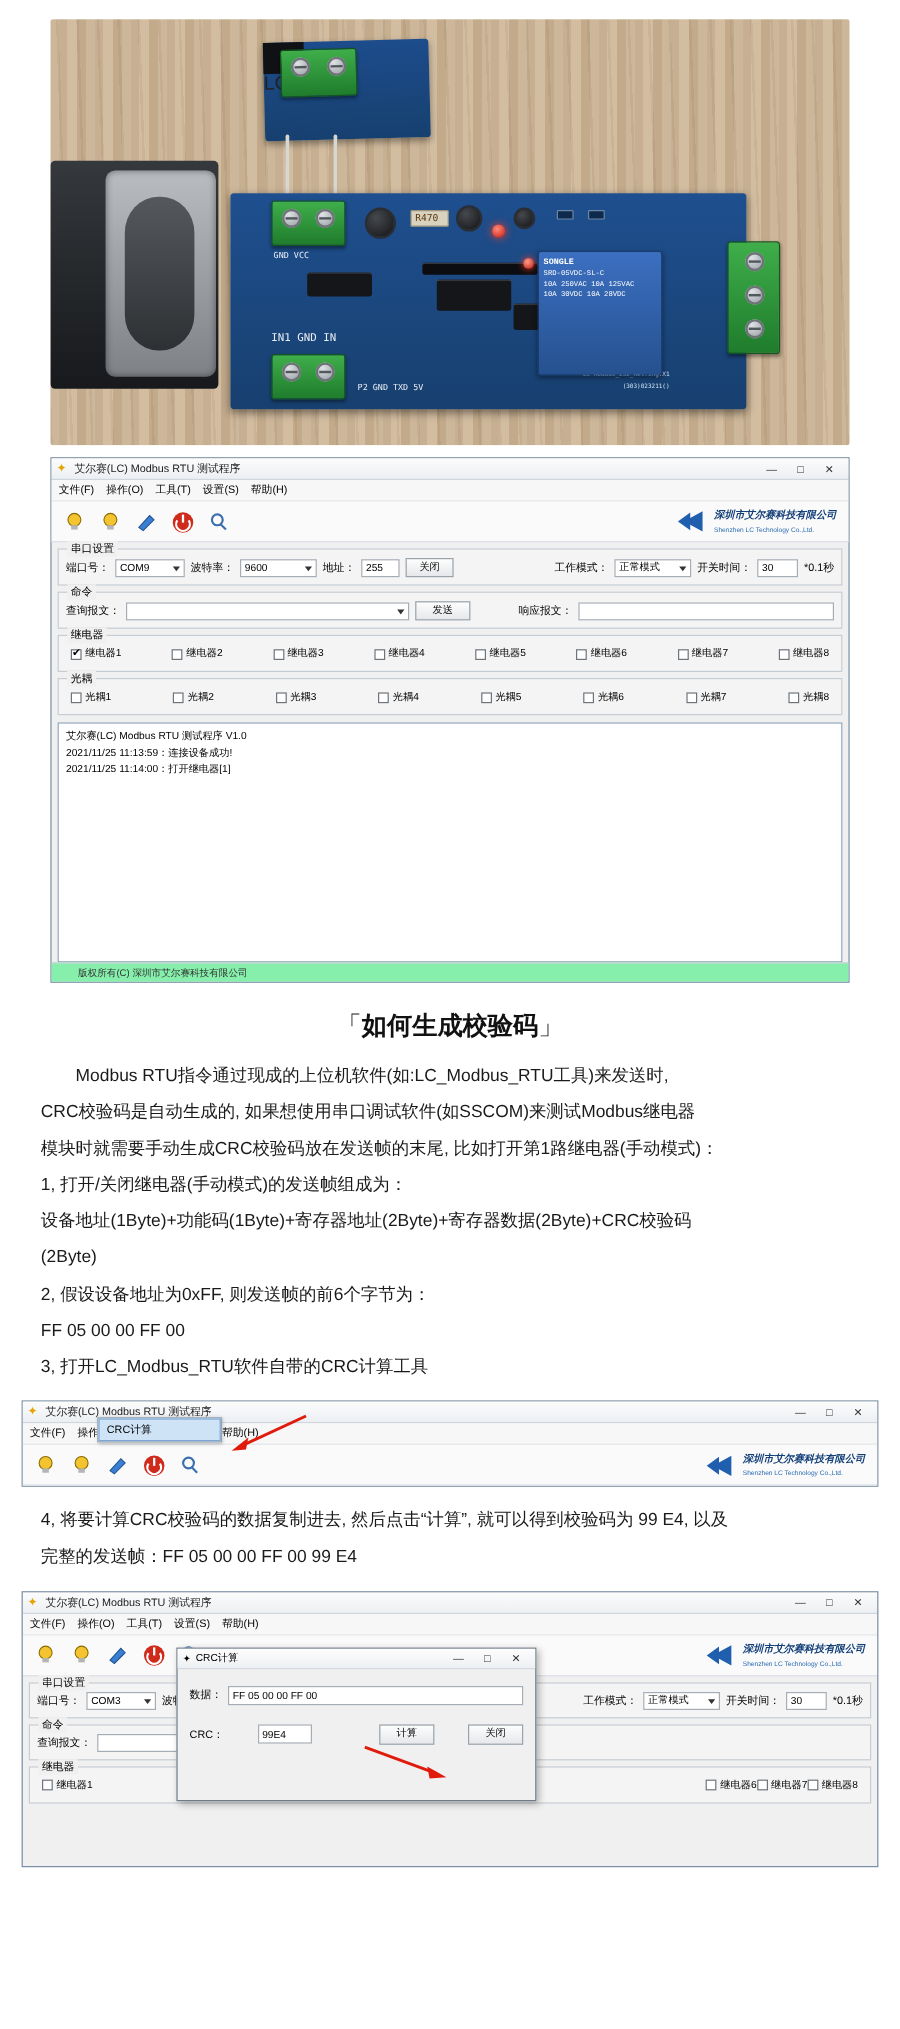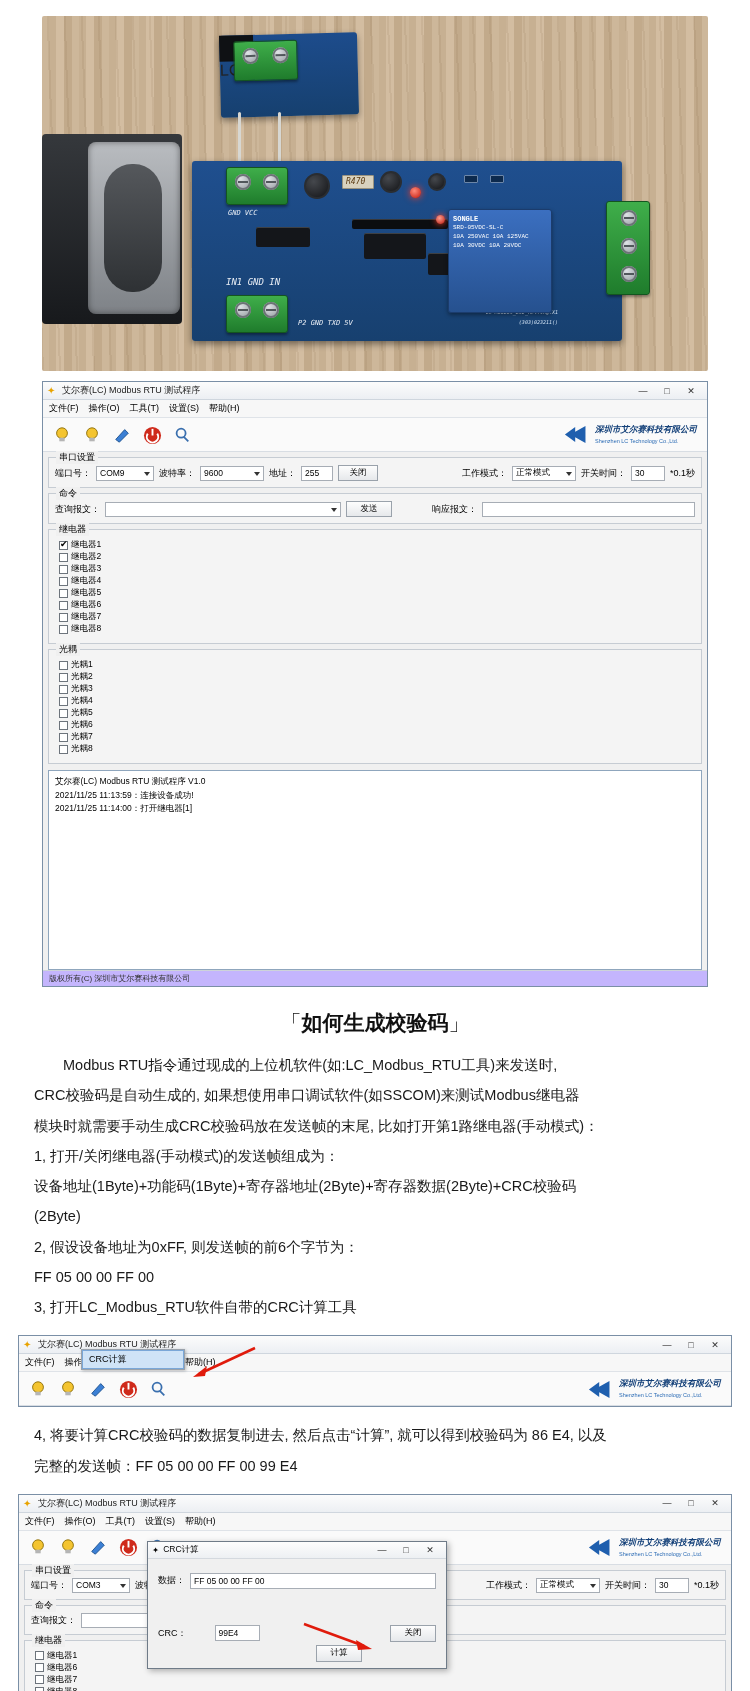--- a/index.html
+++ b/index.html
@@ -44,21 +44,21 @@
     background:linear-gradient(180deg,#55585c,#2e3134);
     border-radius:28px/30px;
   }
   
   .pcb {
     position:absolute; left:150px; top:145px; width:430px; height:180px;
     background:linear-gradient(180deg,#1f4f8f,#17406f);
     border-radius:3px;
     box-shadow:0 3px 7px rgba(0,0,0,.45);
   }
-  .pcb .silk { position:absolute; color:#e9eef5; font-size:7px; font-family:"DejaVu Sans Mono", monospace;font-style:italic; }
+  .pcb .silk { position:absolute; color:#e9eef5; font-size:7px; font-family:"DejaVu Sans Mono", monospace; }
   .pcb .chip {
     position:absolute; background:#14161a; border-radius:2px;
     box-shadow:inset 0 1px 0 rgba(255,255,255,.18);
   }
   .pcb .cap {
     position:absolute; background:radial-gradient(circle at 35% 30%,#45484d,#131417);
     border-radius:50%;
     border:2px solid #2a2d31;
   }
   .pcb .res { position:absolute; background:#0d2a4d; border:1px solid #6c86a8; border-radius:1px; }
@@ -141,34 +141,34 @@
   }
   .sel:after {
     content:""; position:absolute; right:3px; top:5px;
     border-left:3px solid transparent; border-right:3px solid transparent; border-top:4px solid #333;
   }
   .btn {
     border:1px solid #9aa2ab; background:linear-gradient(180deg,#fdfdfd,#e6e8eb);
     height:16px; min-width:40px; font-size:8.5px; display:flex; align-items:center;
     justify-content:center; padding:0 6px;
   }
-  .cb-row { display:flex; justify-content:space-between; padding:2px 4px;flex-direction:column; }
+  .cb-row { display:flex; justify-content:space-between; padding:2px 4px; }
   .cb { display:flex; align-items:center; gap:3px; font-size:8.5px; }
   .cbx {
     width:9px; height:9px; border:1px solid #6d747c; background:#fff; position:relative;
   }
   .cbx.checked:after {
     content:"✔"; position:absolute; left:0px; top:-3px; font-size:9px; color:#000;
   }
   .logpane {
     margin:6px 5px 0 5px; border:1px solid #8fa6bd; background:#fff; height:200px;
     padding:4px 6px; font-size:8.5px; line-height:1.6; overflow:hidden;
   }
   .statusbar {
-    border-top:1px solid #cdd3d9; background:#c4b5fd; font-size:8px; padding:2px 6px; color:#333;
+    border-top:1px solid #cdd3d9; background:#86efac; font-size:8px; padding:2px 22px; color:#333;
   }
 
   
   h2.section {
     text-align:center; font-size:21px; margin:22px 0 14px 0; font-weight:bold; color:#111;
   }
   h2.section .br { color:#111; font-weight:normal; }
 
   .body-txt { padding:0 34px; font-size:14.5px; line-height:1.95; color:#1a1a1a; }
   .body-txt p { margin:0 0 2px 0; }
@@ -532,21 +532,21 @@
         <div class="mi">CRC计算</div>
       </div>
       <svg class="arrow-red" style="left:160px; top:8px;" width="80" height="36" viewBox="0 0 80 36">
         <path d="M76 4 L20 30" stroke="#e01b0c" stroke-width="2.5" fill="none"></path>
         <path d="M14 33 L28 22 L26 32 Z" fill="#e01b0c"></path>
       </svg>
     </div>
   </div>
 
   <div class="body-txt" style="margin-top:14px;">
-    <p>4, 将要计算CRC校验码的数据复制进去, 然后点击“计算”, 就可以得到校验码为 86 E4, 以及</p>
+    <p>4, 将要计算CRC校验码的数据复制进去, 然后点击“计算”, 就可以得到校验码为 99 E4, 以及</p>
     <p>完整的发送帧：FF 05 00 00 FF 00 99 E4</p>
   </div>
 
   <div class="shot-wrap3">
     <div class="shot" style="position:relative; height:230px; overflow:hidden;">
       <div class="titlebar">
         <span class="app-ico">✦</span>
         <span class="t-text">艾尔赛(LC) Modbus RTU 测试程序</span>
         <span class="win-btns">
           <span>—</span>
@@ -662,21 +662,21 @@
           </span>
         </div>
         <div class="row" style="padding:14px 10px 0 10px;">
           <span class="lbl">数据：</span>
           <span class="inp" style="flex:1; height:16px;">FF 05 00 00 FF 00</span>
         </div>
         <div class="row" style="padding:16px 10px 0 10px;gap:28px;">
           <span class="lbl">CRC：</span>
           <span class="inp" style="width:70px; height:16px;">99E4</span>
           <span style="flex:1"></span>
-          <span class="btn" style="min-width:46px; height:17px;margin-top:40px;">计算</span>
+          <span class="btn" style="min-width:46px; height:17px;">计算</span>
           <span class="btn" style="min-width:46px; height:17px;">关闭</span>
         </div>
         <svg class="arrow-red" style="left:152px; top:78px;" width="84" height="34" viewBox="0 0 84 34">
           <path d="M4 4 L64 26" stroke="#e01b0c" stroke-width="2.5" fill="none"></path>
           <path d="M72 29 L56 20 L58 30 Z" fill="#e01b0c"></path>
         </svg>
       </div>
     </div>
   </div>
 

